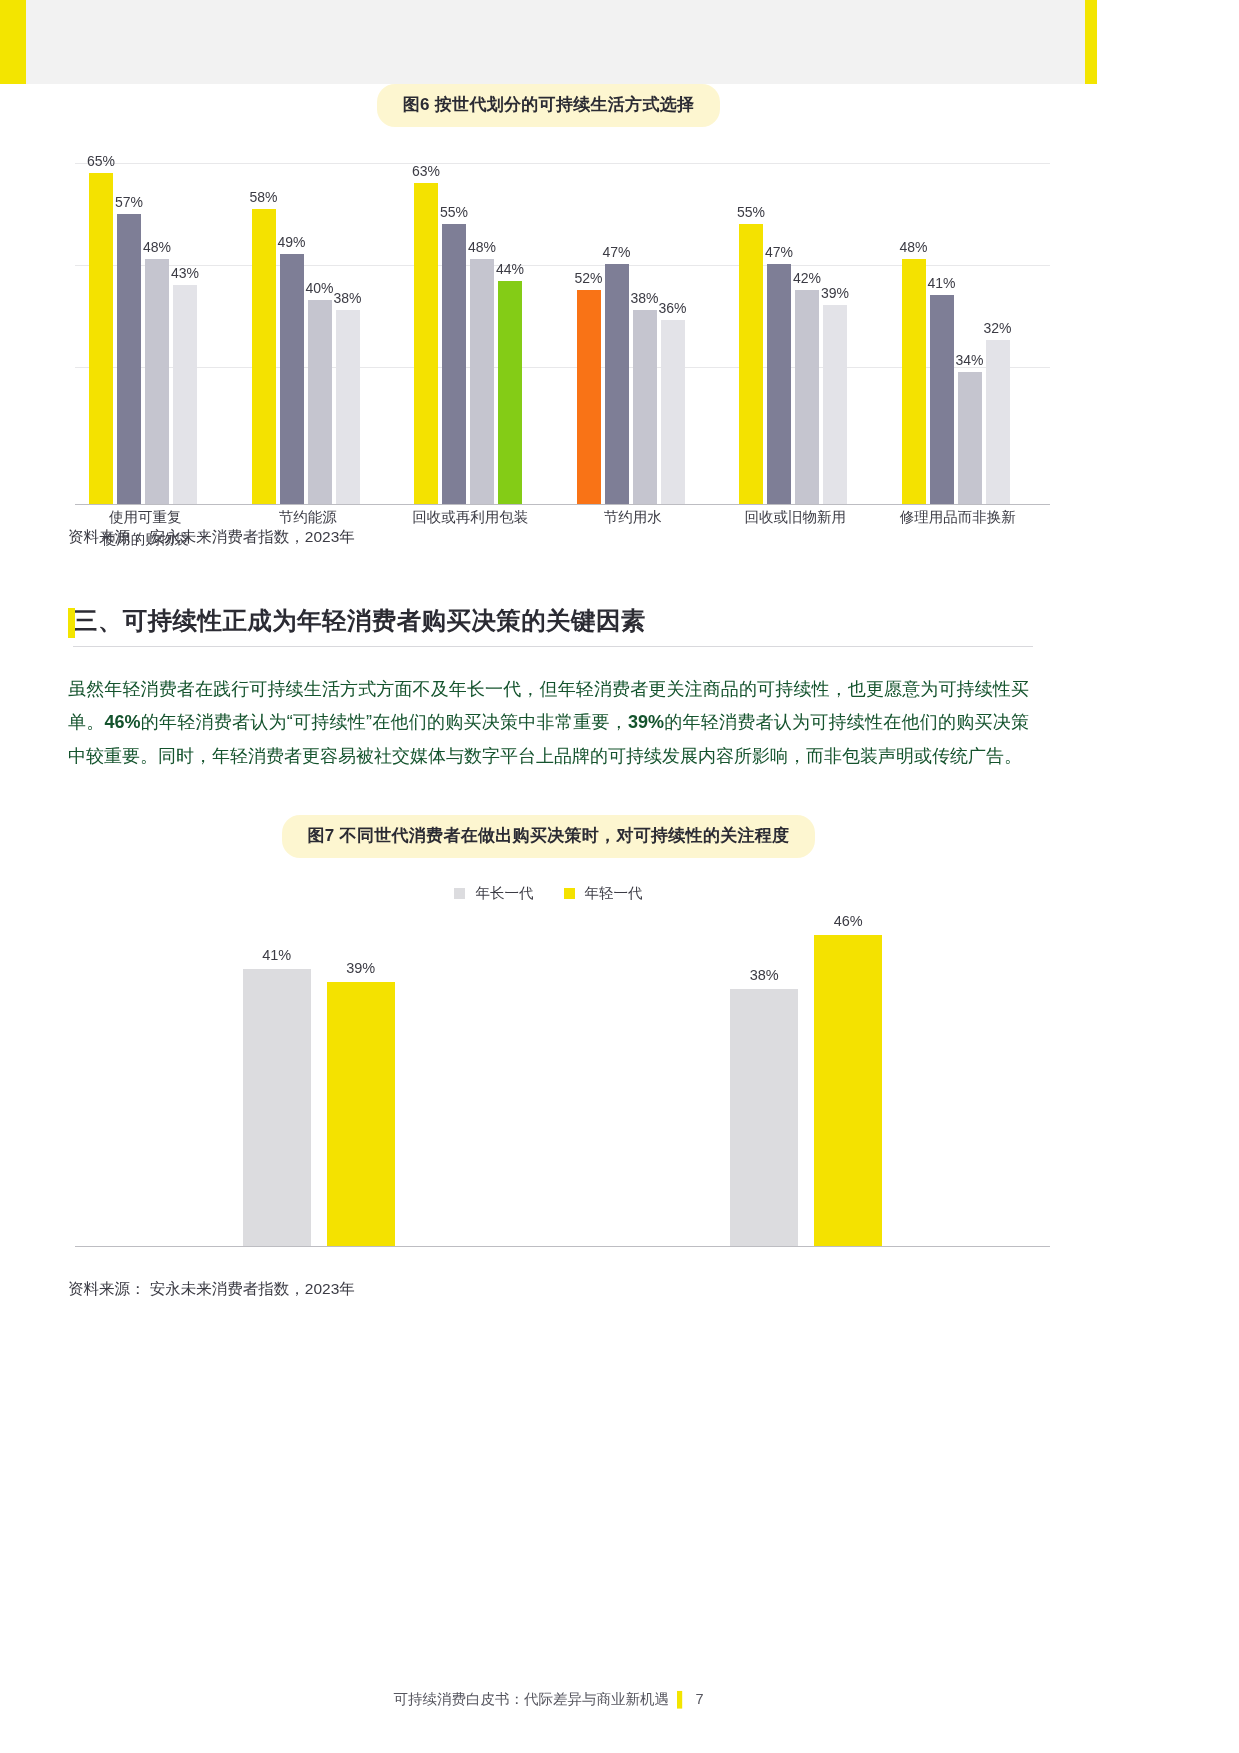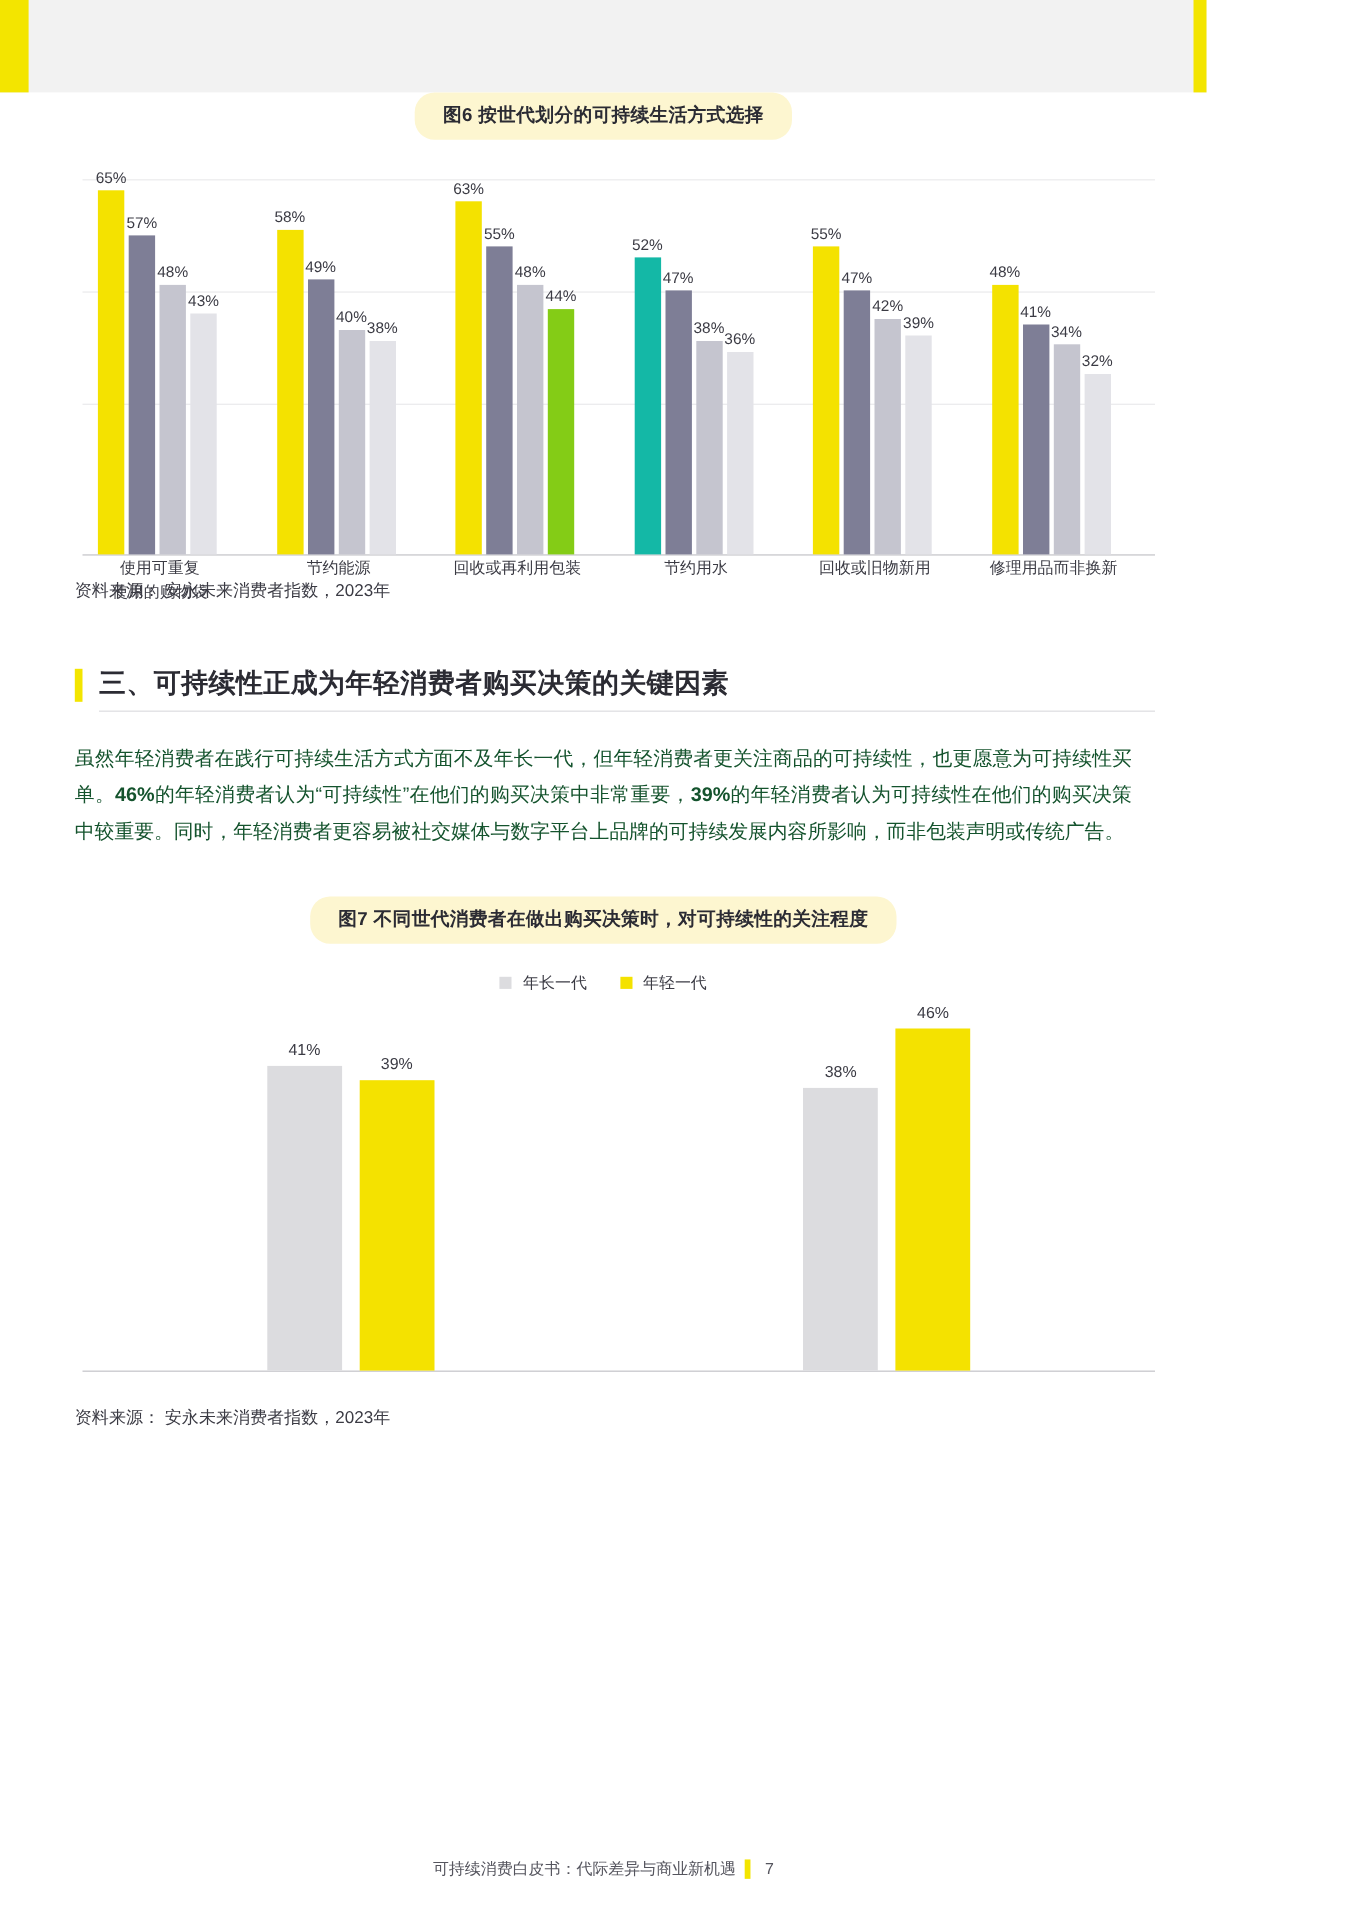--- a/index.html
+++ b/index.html
@@ -159,21 +159,21 @@
   .source {
     font-size: 15.5px;
     color: #3b3b44;
     margin: 22px 0 0 68px;
   }
 
   
   .sec-head {
     margin: 56px 0 0 68px;
     position: relative;
-    padding-left: 22px;
+    padding-left: 5px;
   }
   .sec-head .bar-accent {
     position: absolute;
     left: 0; top: 4px;
     width: 7px; height: 30px;
     background: #f3e500;
   }
   .sec-head h2 {
     margin: 0;
     font-size: 24.5px;
@@ -337,21 +337,21 @@
               <span class="val">48%</span>
             </div>
             <div class="bar" style="height:223px;background:#84cc16">
               <span class="val">44%</span>
             </div>
           </div>
         </div>
 
         <div class="group">
           <div class="bars">
-            <div class="bar" style="height:270px;background:#14b8a6">
+            <div class="bar" style="height:214px;background:#f97316">
               <span class="val">52%</span>
             </div>
             <div class="bar" style="height:240px;background:#7e7e96">
               <span class="val">47%</span>
             </div>
             <div class="bar" style="height:194px;background:#c5c5cf">
               <span class="val">38%</span>
             </div>
             <div class="bar" style="height:184px;background:#e3e3e8">
               <span class="val">36%</span>
@@ -377,21 +377,21 @@
         </div>
 
         <div class="group">
           <div class="bars">
             <div class="bar" style="height:245px;background:#f4e200">
               <span class="val">48%</span>
             </div>
             <div class="bar" style="height:209px;background:#7e7e96">
               <span class="val">41%</span>
             </div>
-            <div class="bar" style="height:191px;background:#c5c5cf">
+            <div class="bar" style="height:132px;background:#c5c5cf">
               <span class="val">34%</span>
             </div>
             <div class="bar" style="height:164px;background:#e3e3e8">
               <span class="val">32%</span>
             </div>
           </div>
         </div>
       </div>
     </div>
 

